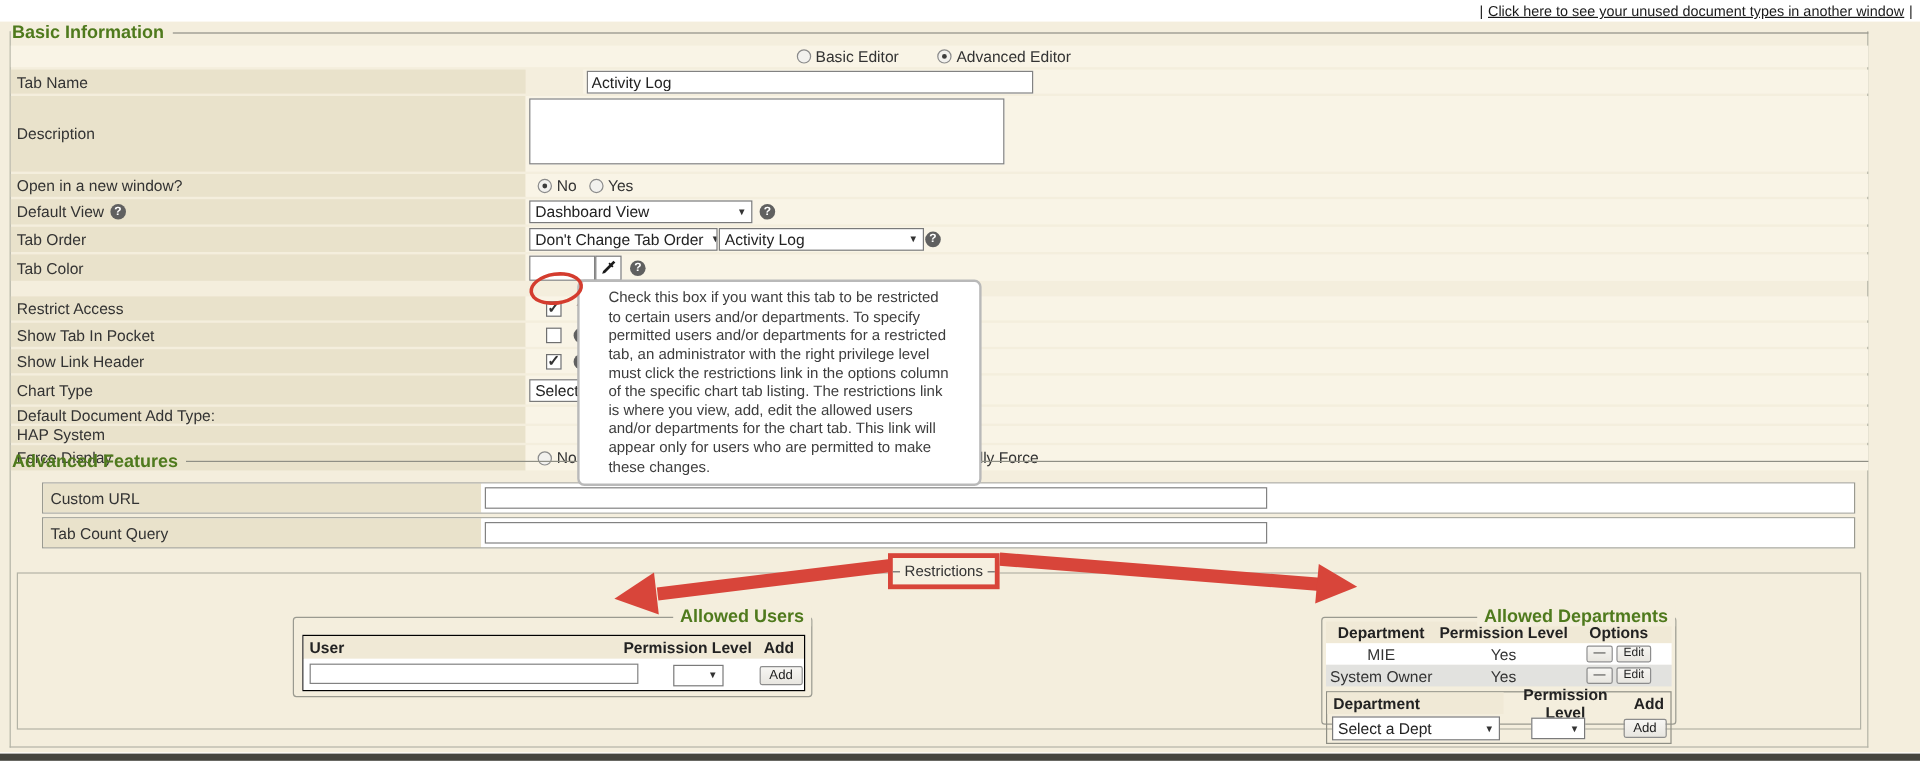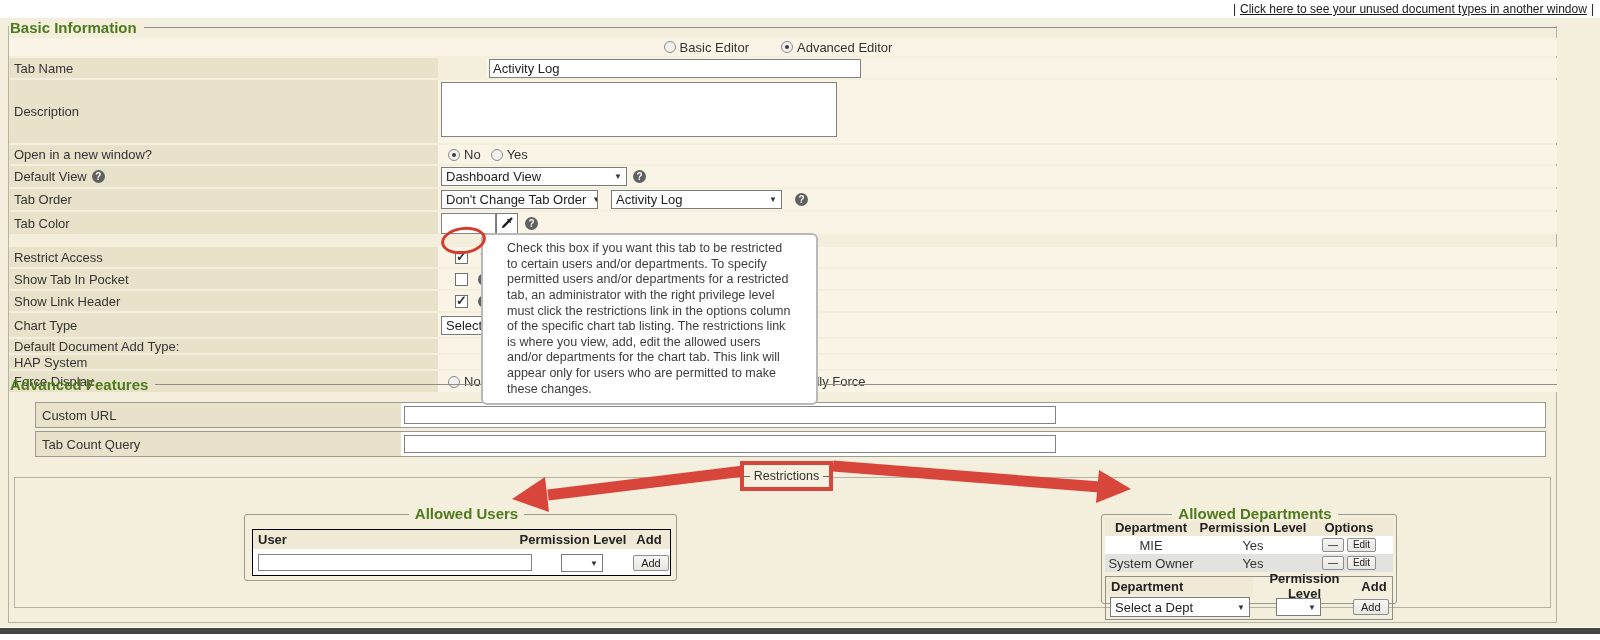--- a/index.html
+++ b/index.html
@@ -75,21 +75,21 @@
              display: flex; align-items: stretch; background: #fff; }
   .adv-label { width: 365px; background: #e9e2cb; font-size: 13px; color: #333;
              display: flex; align-items: center; padding-left: 6px; }
   .adv-value { flex: 1; background: #fff; display: flex; align-items: center; padding-left: 3px; }
 
   
   .panel { position: absolute; left: 14px; top: 459px; width: 1537px; height: 131px;
            border: 1px solid #b3b3a6; background: #f4eedd; z-index: 1; }
 
   .fieldset { position: absolute; border: 1px solid #9a9a90; border-radius: 3px; }
-  .fieldset-legend { position: absolute; left: 12px; right: 0; top: -10px; text-align: center; }
+  .fieldset-legend { position: absolute; left: 12px; right: 0; top: -10px; text-align: right; }
   .fieldset-legend span { background: #f4eedd; padding: 0 6px; color: #4f7a1d; font-weight: bold;
            font-size: 15px; }
 
   .au-table { position: absolute; left: 7px; top: 14px; width: 419px; height: 47px;
               border: 1px solid #000000; background: #fff; }
   .au-hrow { display: flex; background: #f0e9d6; font-weight: bold; font-size: 13px; color: #222;
              height: 19px; align-items: center; }
   .au-irow { display: flex; align-items: center; height: 26px; background: #fff; }
   .col-grow { flex: 1; padding-left: 5px; }
   .col-perm { width: 110px; text-align: center; }
@@ -190,21 +190,21 @@
           <span class="sel" style="width:186px;">
             <span>Dashboard View</span>
             <span class="arr">▼</span>
           </span>
           <span class="help">?</span>
         </div>
       </div>
 
       <div class="frow" style="height:21px;">
         <div class="flabel">Tab Order</div>
-        <div class="fvalue" style="padding-left:3px;gap:13px;">
+        <div class="fvalue" style="padding-left:3px;gap:1px;">
           <span class="sel" style="width:157px;">
             <span>Don't Change Tab Order</span>
             <span class="arr">▼</span>
           </span>
           <span class="sel" style="width:171px;">
             <span>Activity Log</span>
             <span class="arr">▼</span>
           </span>
           <span class="help">?</span>
         </div>

